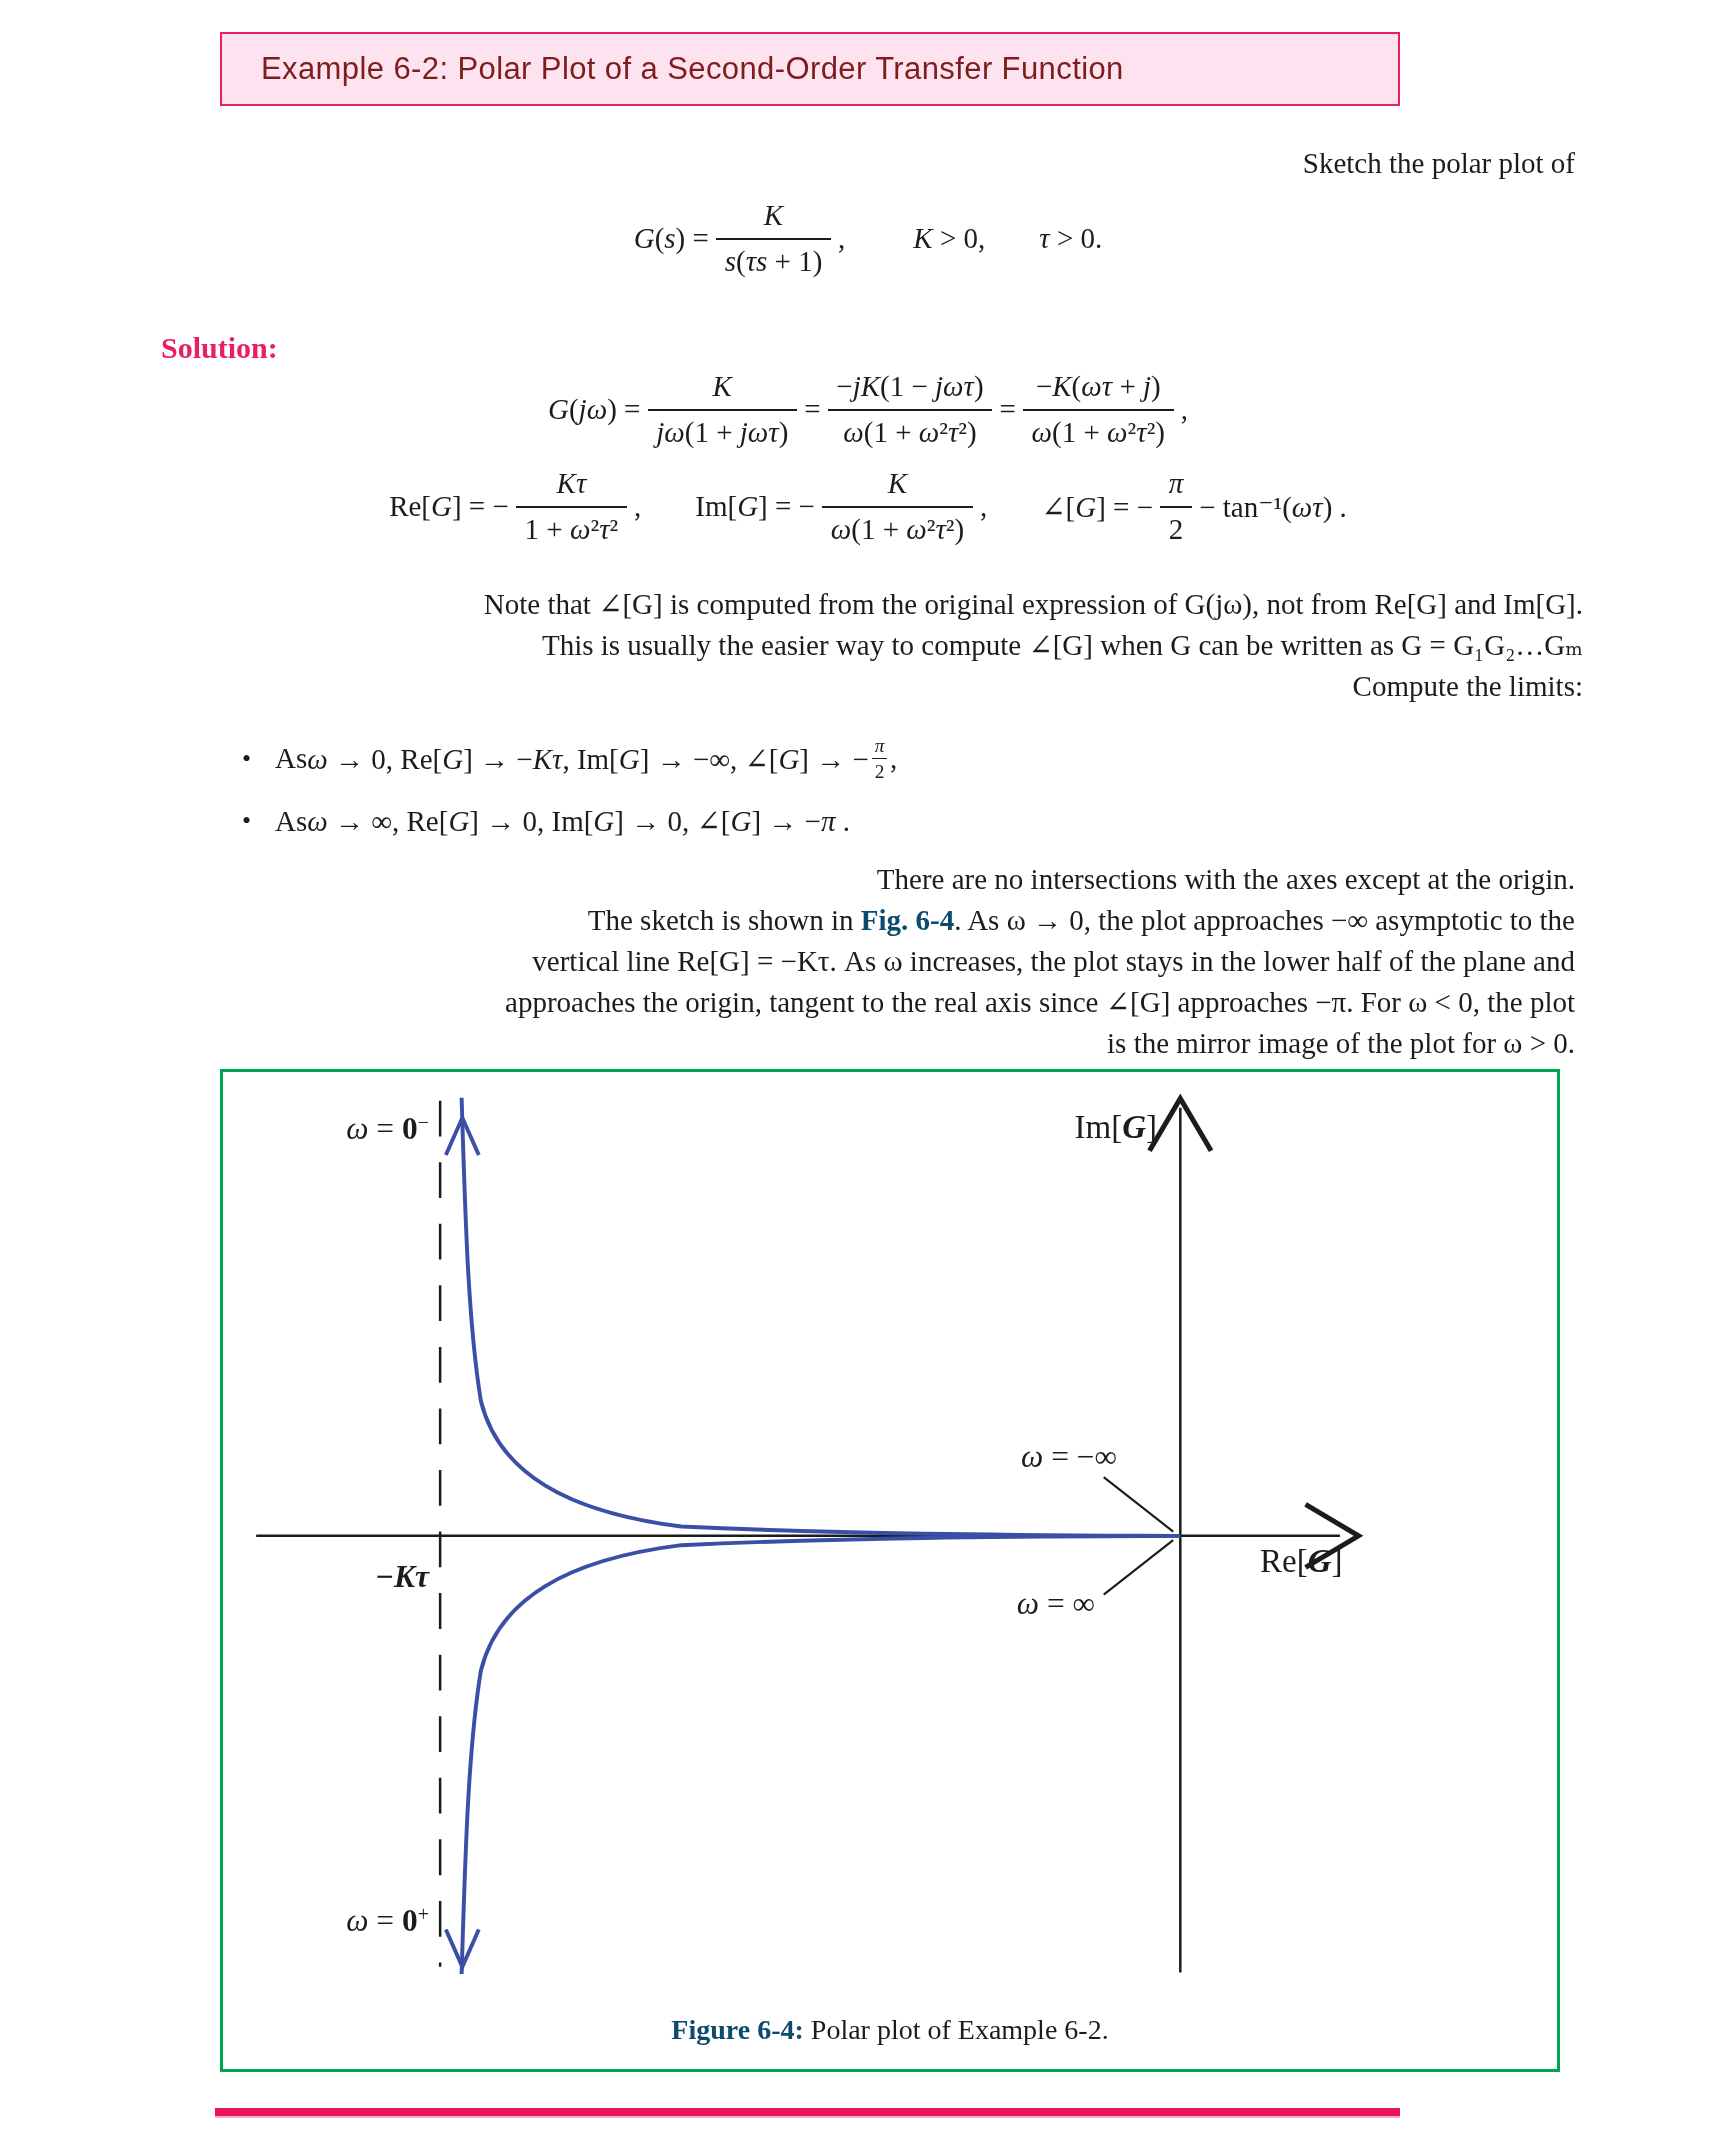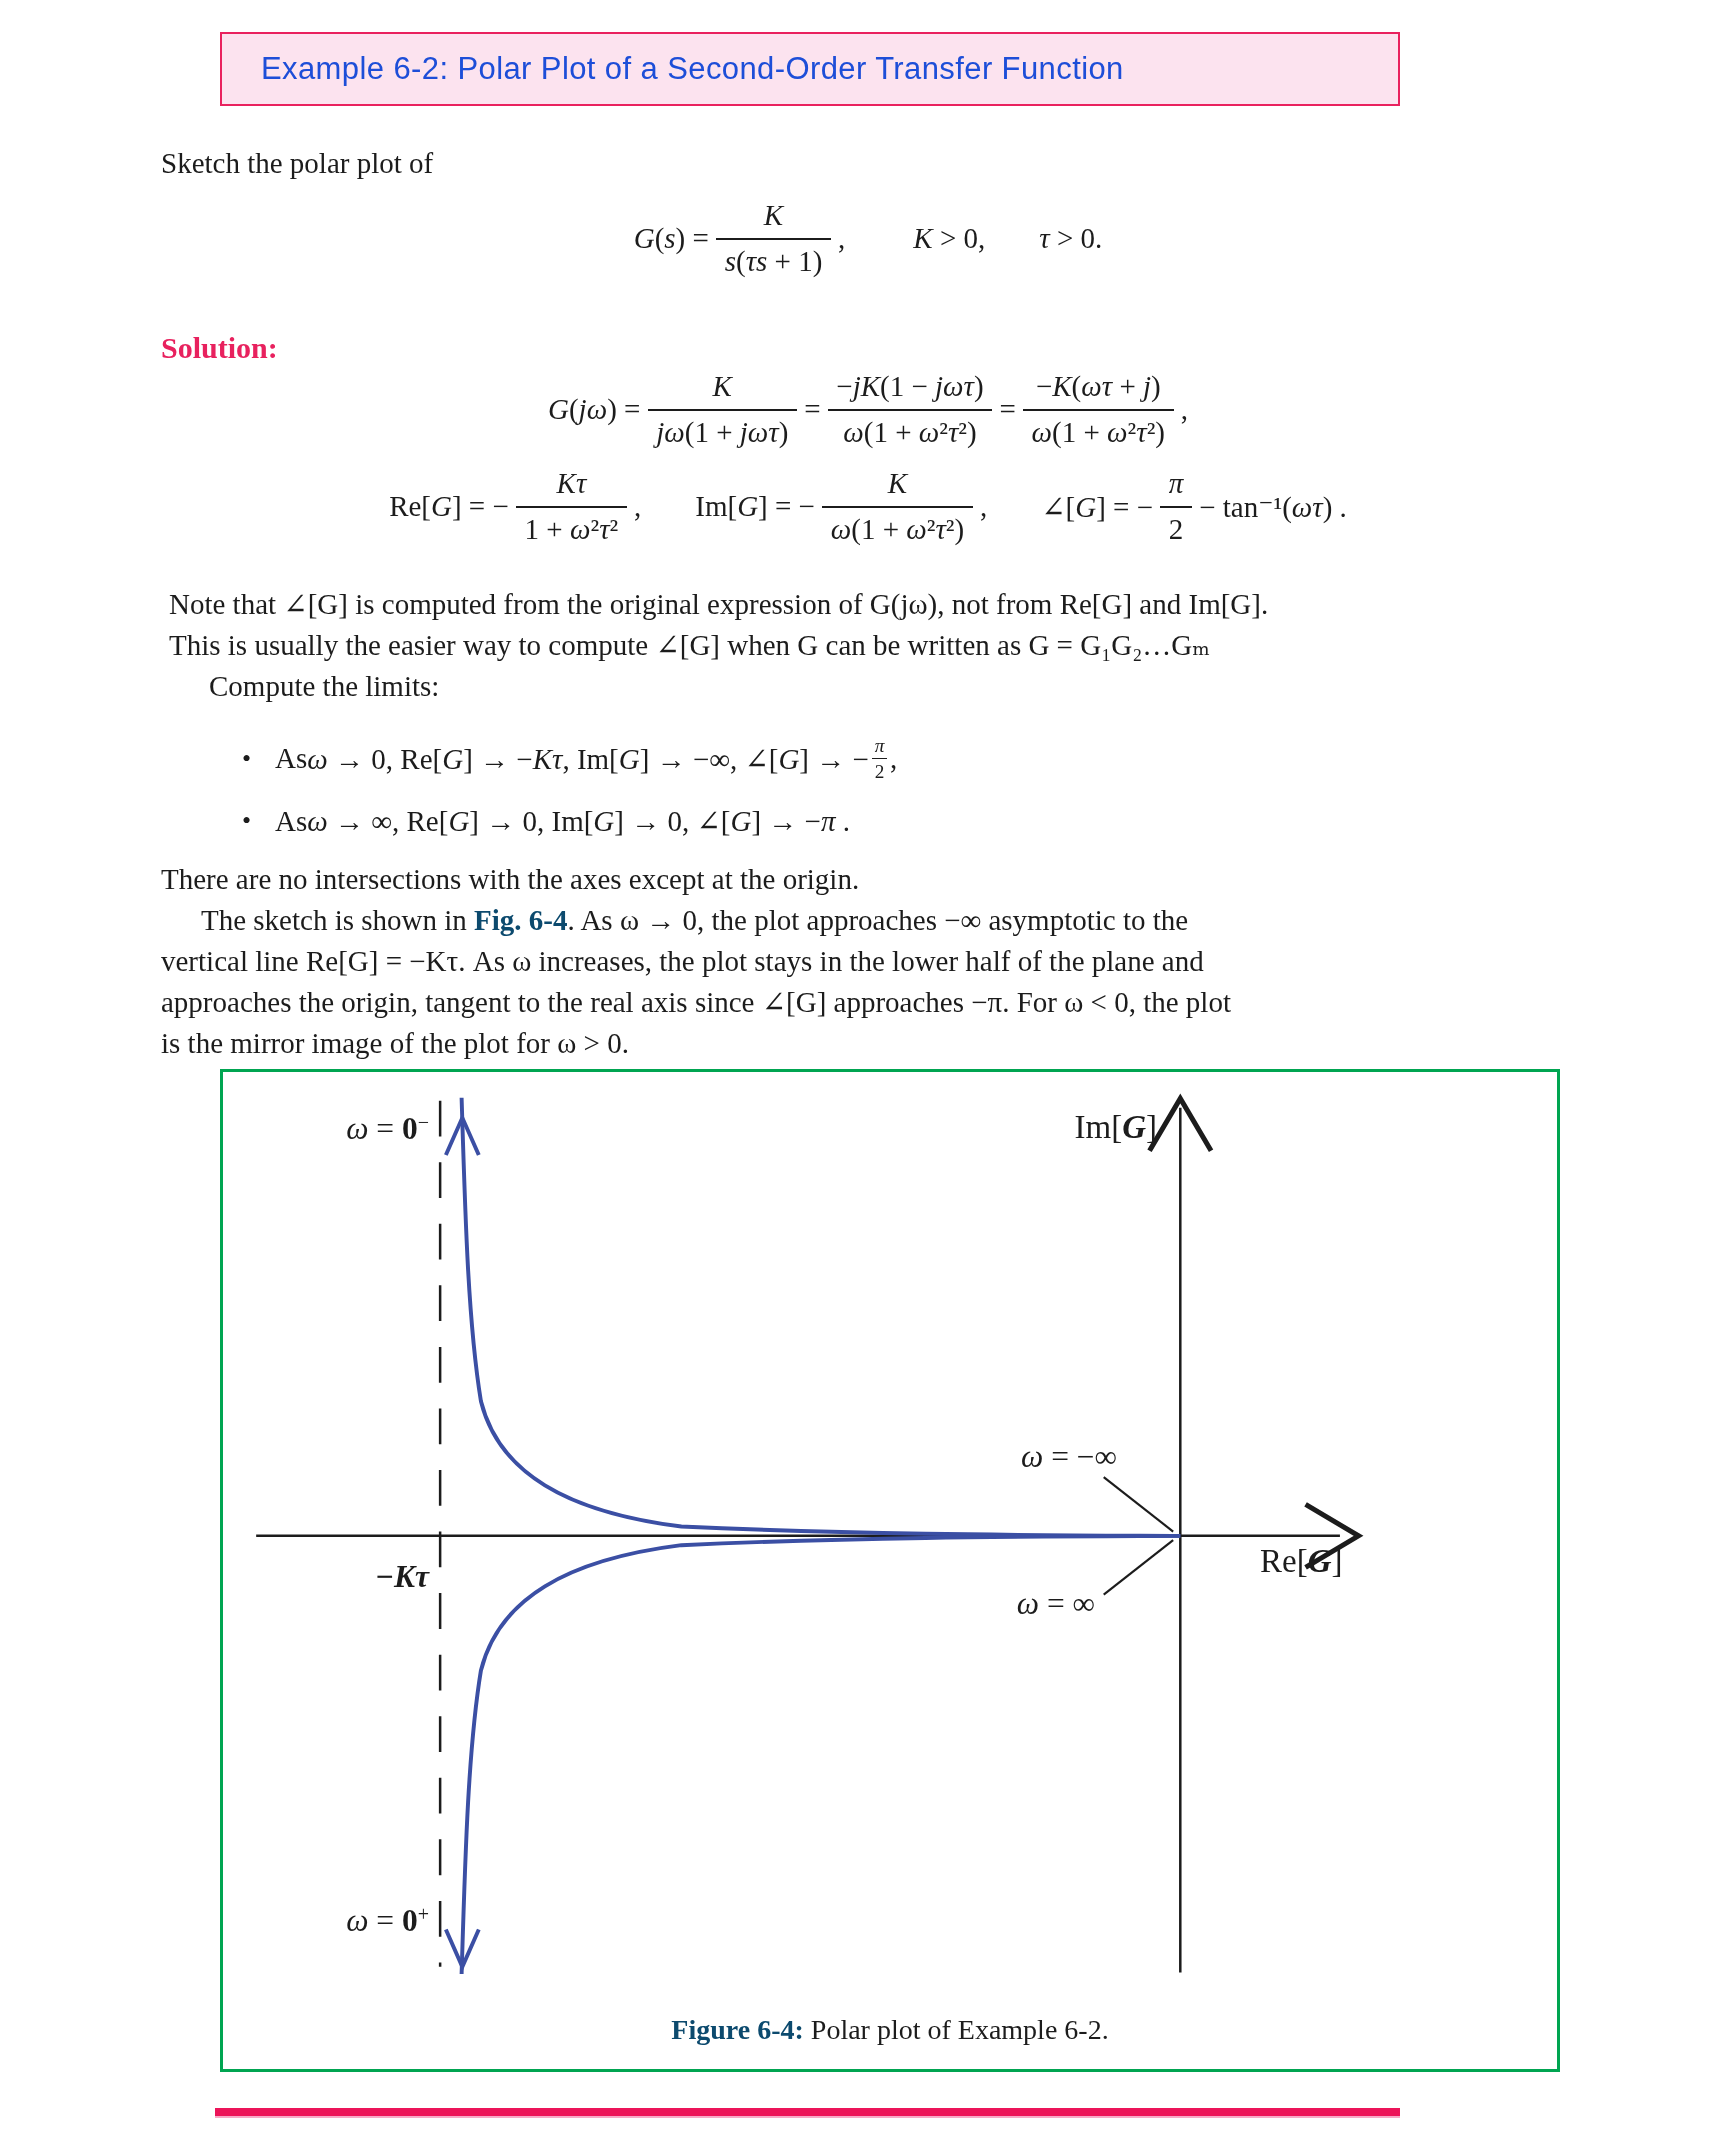--- a/index.html
+++ b/index.html
@@ -4,24 +4,24 @@
 <style>
   html,body{margin:0;padding:0;background:#ffffff;}
   #page{position:relative;width:1727px;height:2140px;background:#ffffff;overflow:hidden;
         font-family:"Liberation Serif","DejaVu Serif",serif;color:#1c1c1c;}
 
   
   .title-box{position:absolute;left:220px;top:32px;width:1180px;height:74px;
              box-sizing:border-box;background:#fce3ef;border:2.9px solid #e9215e;
              display:flex;align-items:center;}
   .title-box .t{font-family:"Liberation Sans","DejaVu Sans",sans-serif;
-                font-size:31px;color:#1d4ed8;padding-left:39px;letter-spacing:0.4px;}
-
-  
-  .btxt{position:absolute;left:161px;width:1414px;font-size:29px;line-height:41px;}
+                font-size:31px;color:#7f1d1d;padding-left:39px;letter-spacing:0.4px;}
+
+  
+  .btxt{position:absolute;left:161px;width:1414px;font-size:29px;line-height:41px;text-align:right;}
   .solution{position:absolute;left:161px;font-size:30px;font-weight:bold;color:#e8215e;}
   .indent{padding-left:40px;}
   .green-ref{color:#0c4a6e;font-weight:bold;}
 
   
   .eqrow{position:absolute;left:161px;width:1414px;display:flex;justify-content:center;
          align-items:center;font-size:29px;}
   .frac{display:inline-block;vertical-align:middle;text-align:center;margin:0 7.2px;}
   .frac .num{display:block;padding:0 8.6px 5.7px;}
   .frac .den{display:block;border-top:2.1px solid #1c1c1c;padding:5.7px 8.6px 0;}

